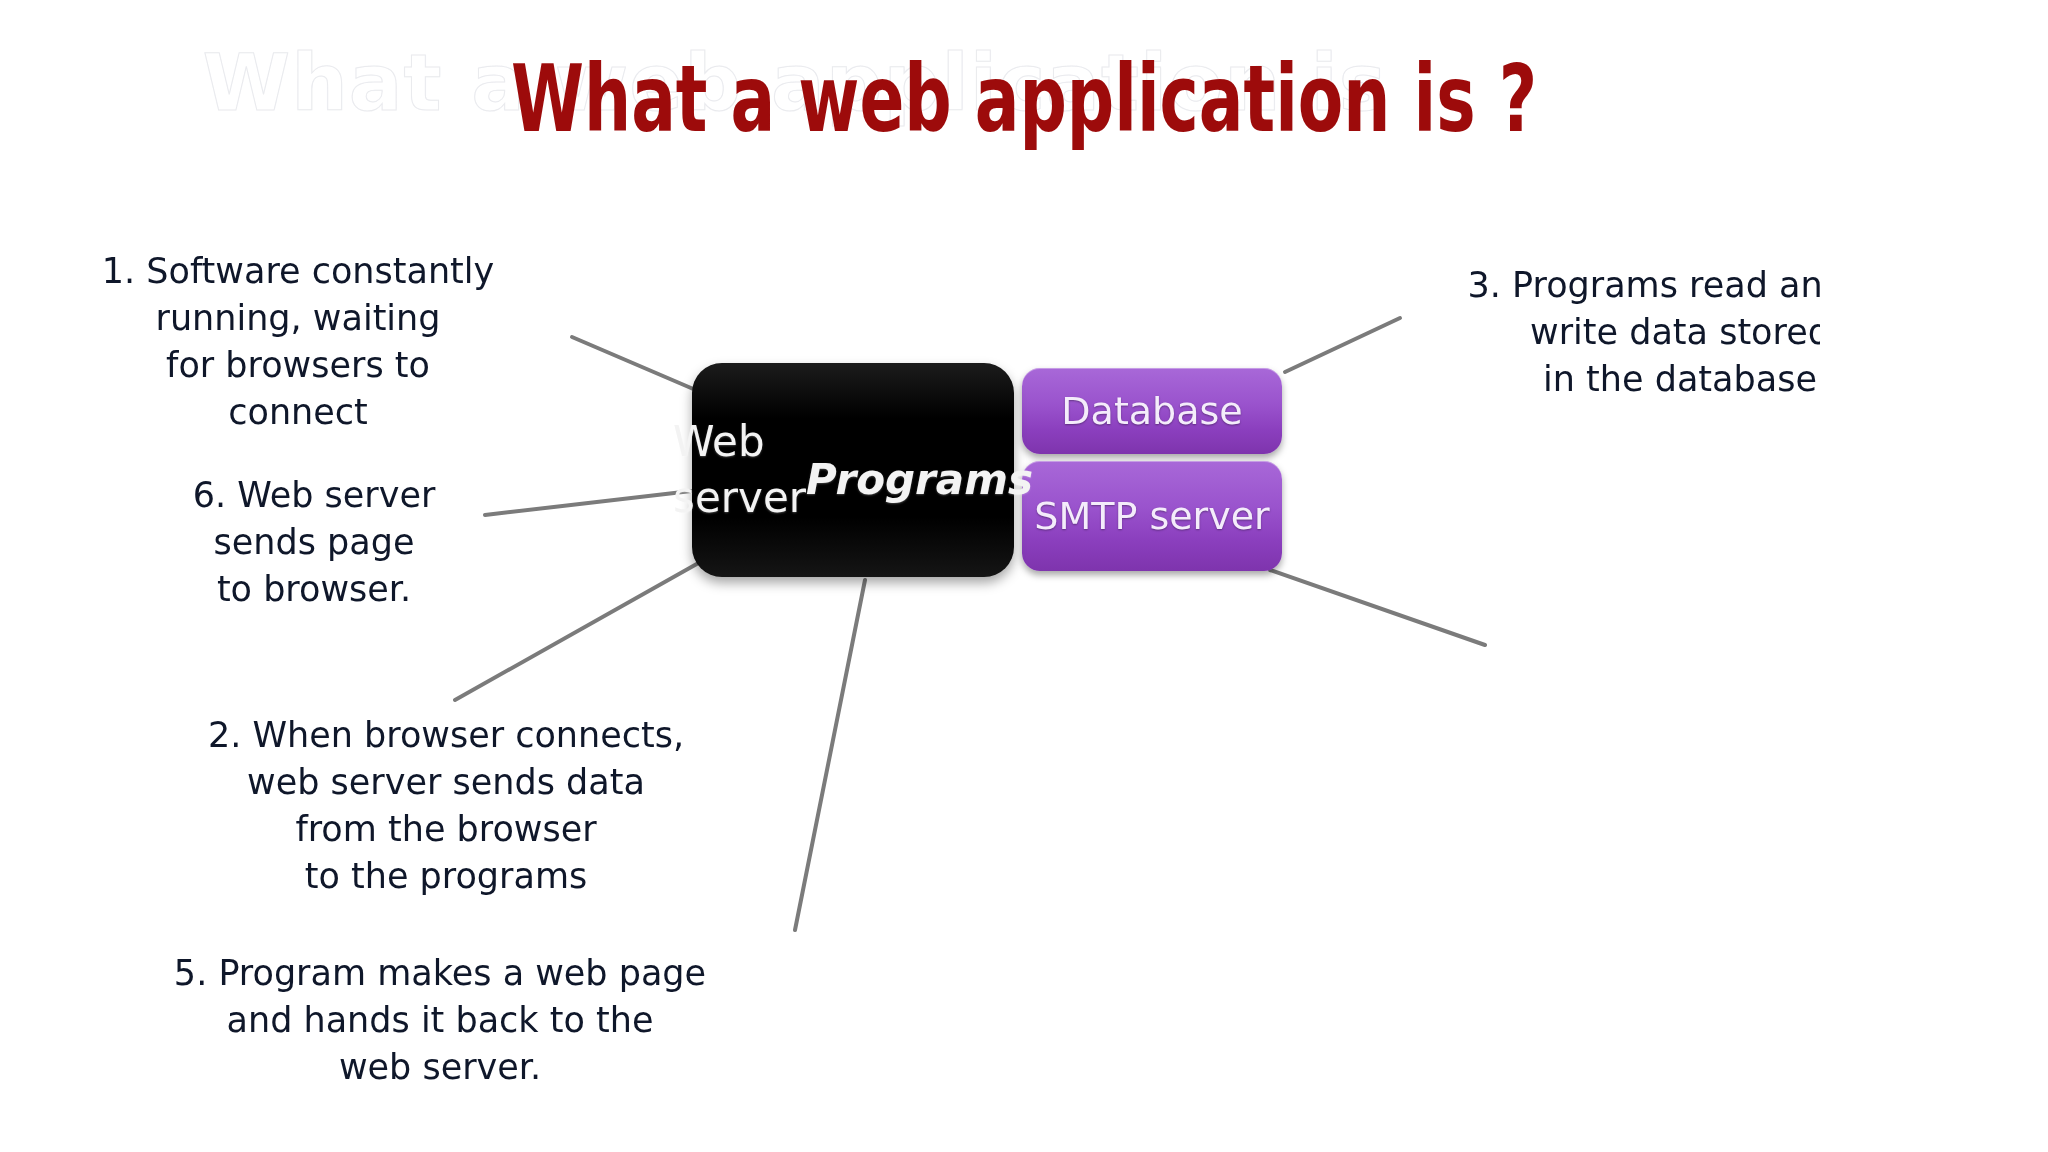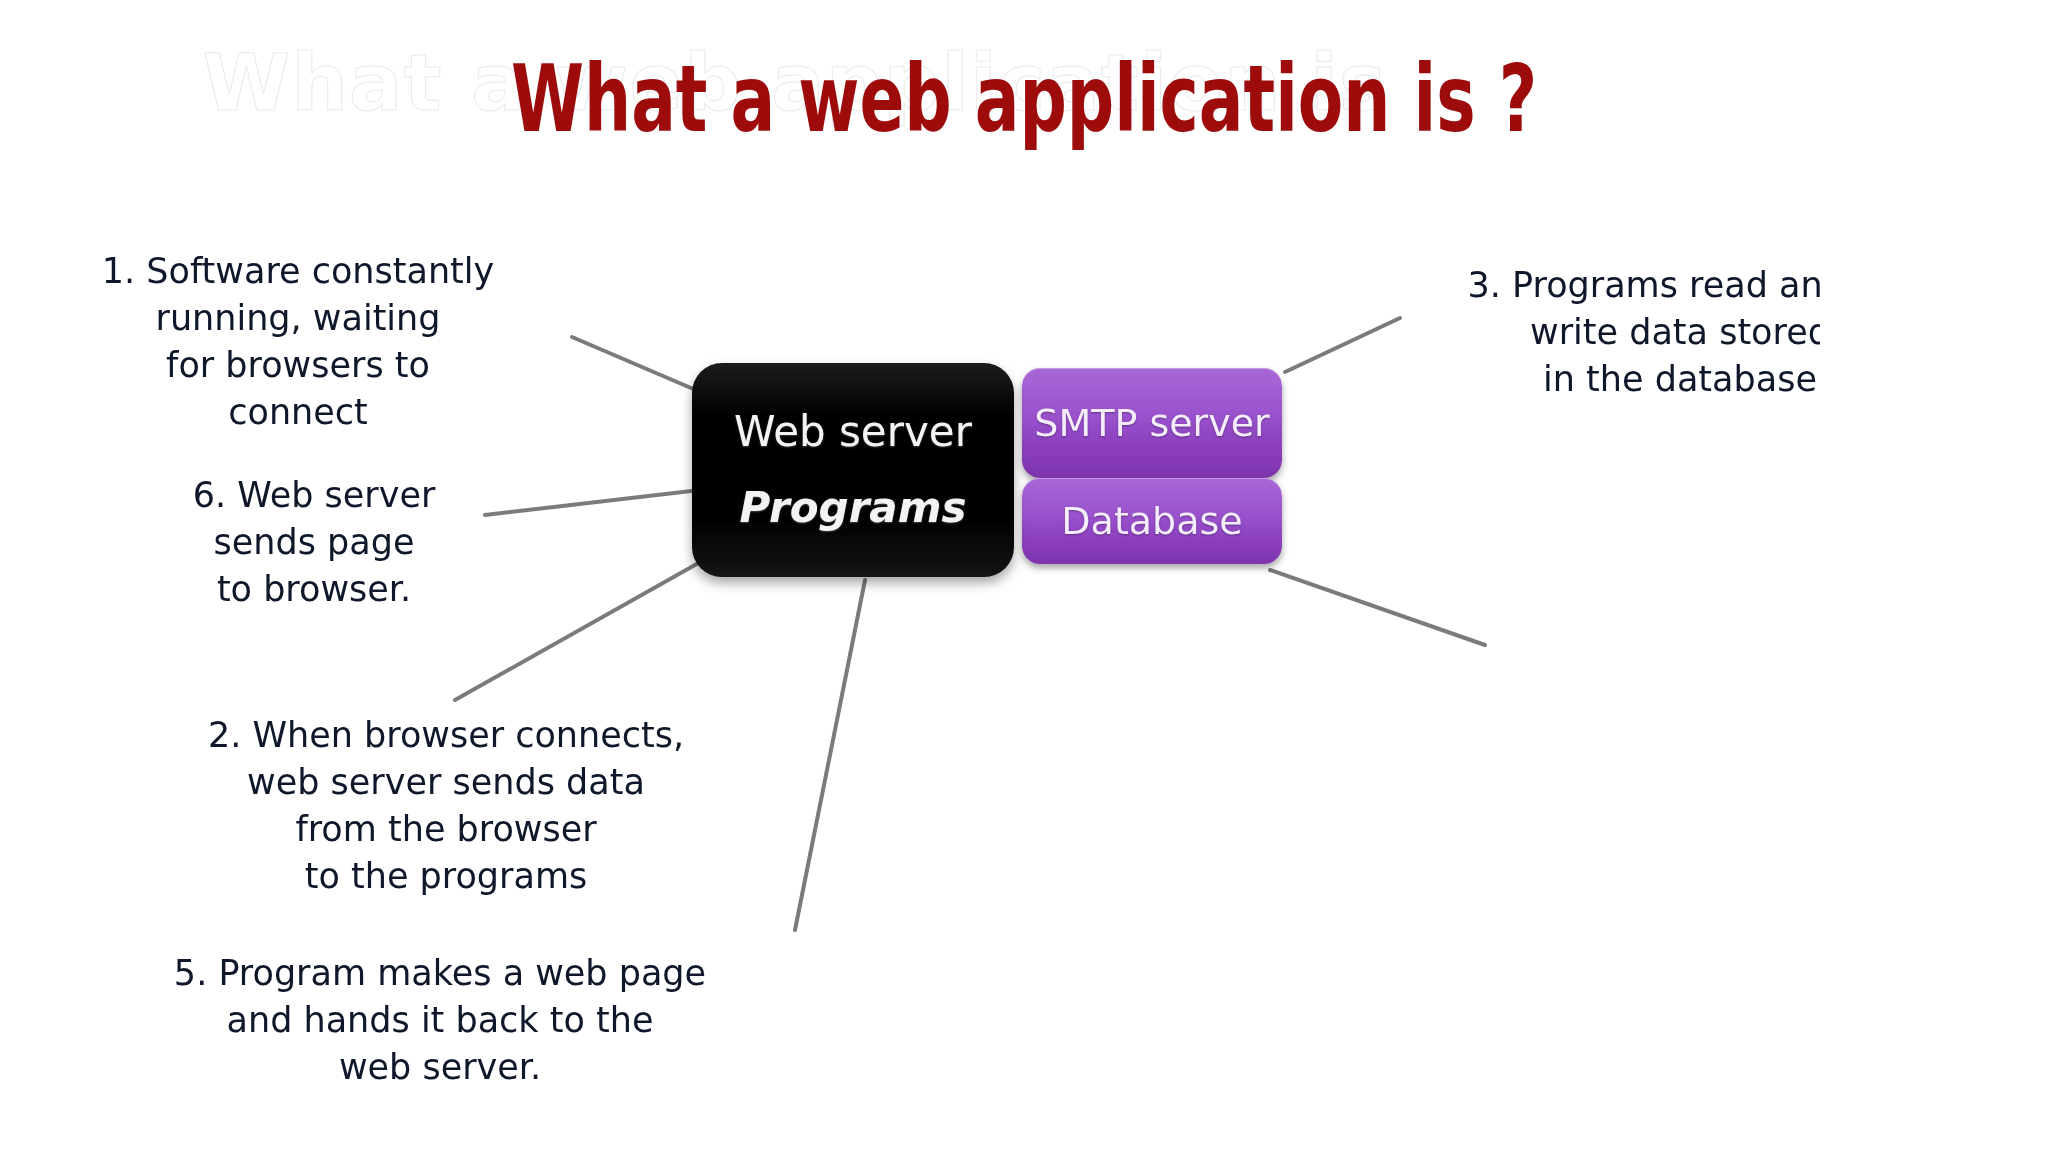--- a/index.html
+++ b/index.html
@@ -92,21 +92,20 @@
     position: absolute;
     left: 692px;
     top: 363px;
     width: 322px;
     height: 214px;
     border-radius: 30px;
     background: #050505;
     background-image: linear-gradient(180deg, #1c1c1c 0%, #000000 26%, #000000 72%, #151515 100%);
     box-shadow: 0 6px 12px rgba(0,0,0,.35);
     display: flex;
-    flex-direction: column;
     align-items: center;
     justify-content: center;
     z-index: 3;
   }
   .box-webserver .line-a,
   .box-webserver .line-b {
     color: #f3f3f3;
     font-family: "DejaVu Sans", sans-serif;
     font-size: 42px;
     line-height: 56px;
@@ -168,23 +167,23 @@
     <line x1="1285" y1="372" x2="1400" y2="318"></line>
     <line x1="1270" y1="570" x2="1485" y2="645"></line>
   </svg>
 
   <div class="box-webserver">
     <div class="line-a">Web server</div>
     <div class="line-b">Programs</div>
   </div>
 
   <div class="purple-stack">
+    <div class="box-purple box-db">Database</div>
     <div class="box-purple box-smtp">SMTP
 server</div>
-    <div class="box-purple box-db">Database</div>
   </div>
 
   <div class="note note-1">1. Software constantly
 running, waiting
 for browsers to
 connect</div>
   <div class="note note-6">6. Web server
 sends page
 to browser.</div>
   <div class="note note-2">2. When browser connects,

